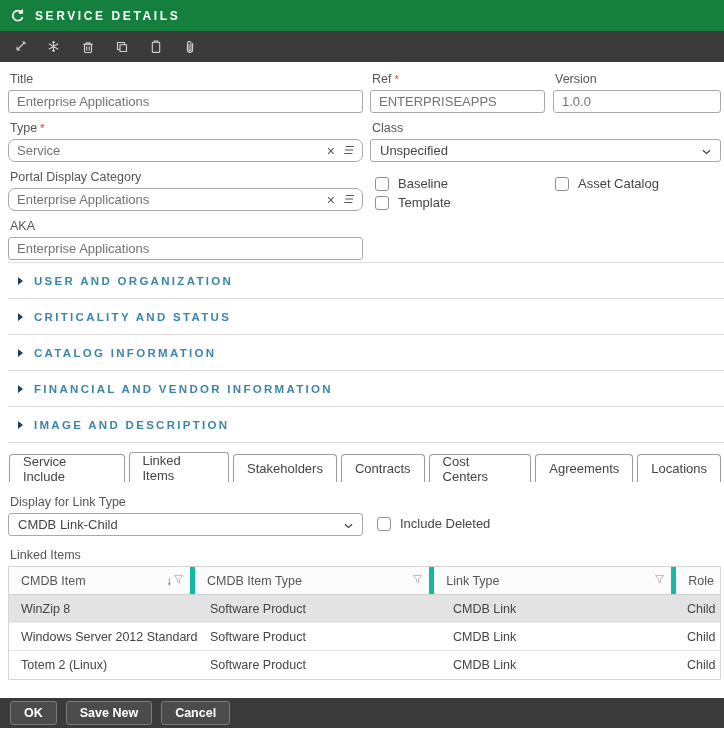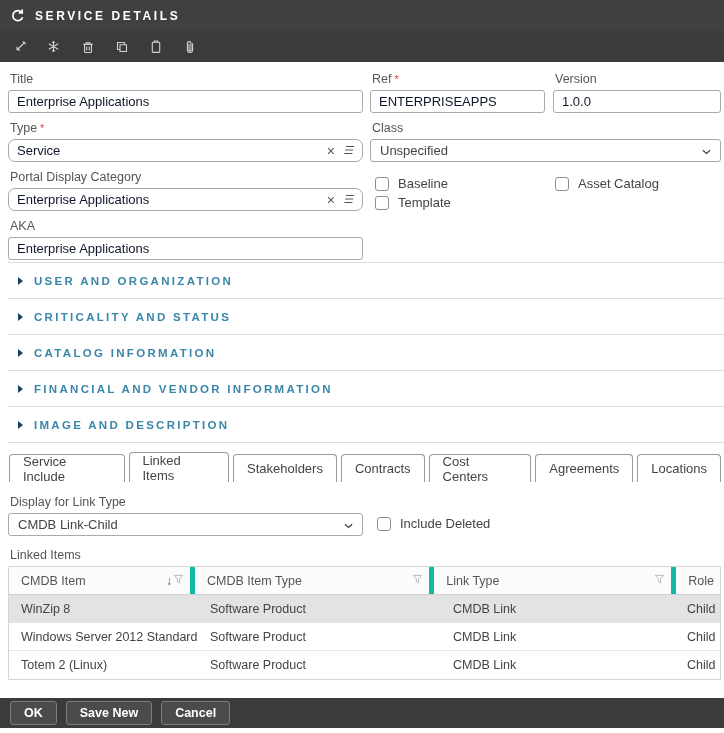--- a/index.html
+++ b/index.html
@@ -3,37 +3,37 @@
 <meta charset="utf-8">
 <style>
   * { box-sizing: border-box; }
   html,body { margin:0; padding:0; }
   body {
     width:724px; height:733px; overflow:hidden; background:#fff;
     font-family:"Liberation Sans", sans-serif;
     display:flex; flex-direction:column;
   }
   
-  .titlebar { height:31px; flex:0 0 31px; background:#404040; color:#fff;
+  .titlebar { height:31px; flex:0 0 31px; background:#15803d; color:#fff;
     display:flex; align-items:center; padding:0 10px; gap:9px; }
   .titlebar-title { font-size:12px; font-weight:bold; letter-spacing:2.6px; }
   
   .toolbar { height:31px; flex:0 0 31px; background:#3b3b3b;
     display:flex; align-items:center; padding:0 6px; gap:7px; }
   .tool-btn { width:27px; height:25px; display:flex; align-items:center;
     justify-content:center; border-radius:2px; cursor:pointer; }
   .tool-btn svg { stroke:#d2d2d2; fill:none; stroke-width:1.1; }
   
   .content { flex:1 1 auto; min-height:0; overflow:hidden; padding:10px 3px 0 8px; }
   .form-row { display:flex; margin-bottom:8px; }
   .fld { display:flex; flex-direction:column; }
   .fld-label { font-size:12.5px; color:#565656; margin:0 0 3px 2px; height:15px; line-height:15px; }
   .req { color:#e04040; margin-left:3px; font-size:11px; vertical-align:top; }
   .tbox { height:23px; border:1px solid #a9a9a9; border-radius:3px; padding:0 8px;
-    font:13px "Liberation Sans",sans-serif; color:#0f172a; background:#fff; width:100%; }
+    font:13px "Liberation Sans",sans-serif; color:#737373; background:#fff; width:100%; }
   .lookup { position:relative; }
   .lookup .tbox { padding-right:44px;border-radius:7px; }
   .lk-icons { position:absolute; right:8px; top:0; height:23px; display:flex;
     align-items:center; gap:7px; }
   .x-icon { color:#555; font-size:14px; line-height:1; cursor:pointer; }
   .list-icon svg { stroke:#555; stroke-width:1.2; }
   .fake-select { height:23px; border:1px solid #a9a9a9; border-radius:3px; background:#fff;
     display:flex; align-items:center; justify-content:space-between; padding:0 9px;
     font-size:13px; color:#444; cursor:pointer; }
   .chev svg { stroke:#444; stroke-width:1.4; fill:none; }

